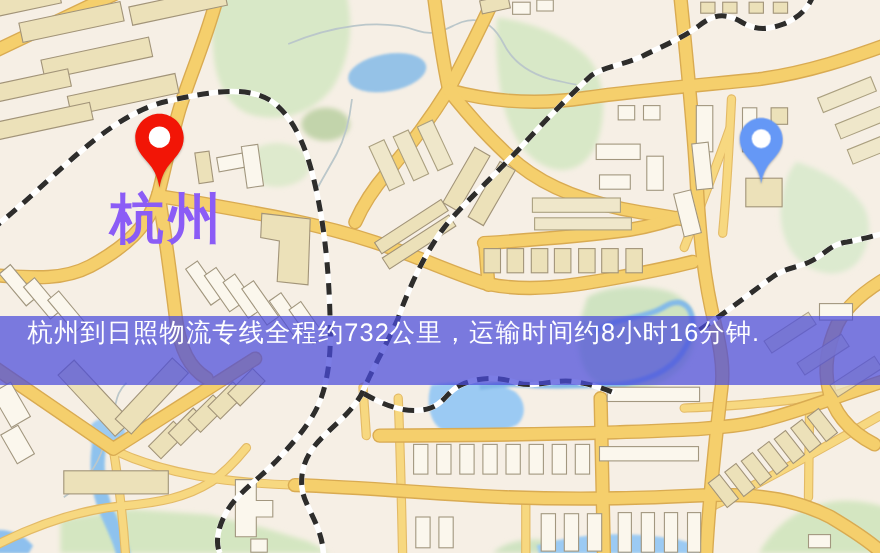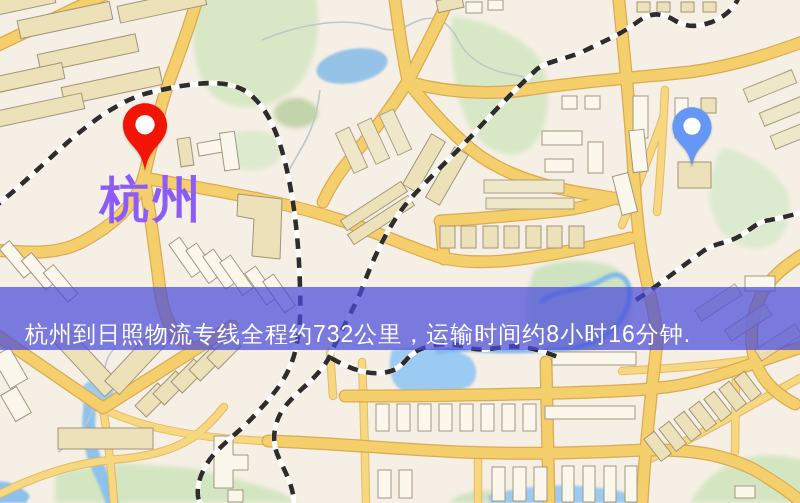--- a/index.html
+++ b/index.html
@@ -21,21 +21,21 @@
   .riv{fill:none;stroke:#bbc7ca;stroke-width:1.6}
   
   .marker{position:absolute;}
   .pin{display:block;filter:drop-shadow(0 1px 1px rgba(0,0,0,.25));}
   .pin-label{position:absolute;font-weight:600;white-space:nowrap;line-height:1;}
   .origin-label{left:84px;top:175px;font-size:49px;color:#8b5cf6;letter-spacing:3px;margin-left:16px;}
   .dest-label{left:644px;top:181px;font-size:46px;color:#2427d8;letter-spacing:6px;}
   
   .banner{position:absolute;left:0;top:287px;width:800px;height:63px;
           background:rgba(74,75,219,.72);color:#fff;font-size:23px;
-          display:flex;align-items:flex-end;padding-left:25px;box-sizing:border-box;
+          display:flex;align-items:flex-start;padding-left:25px;box-sizing:border-box;
           letter-spacing:1px;}
 </style>
 </head>
 <body>
 
 <div class="screen">
 
   <svg class="map-art" viewBox="0 0 800 503" xmlns="http://www.w3.org/2000/svg">
     <defs>
       <filter id="soft" x="-20%" y="-20%" width="140%" height="140%">

